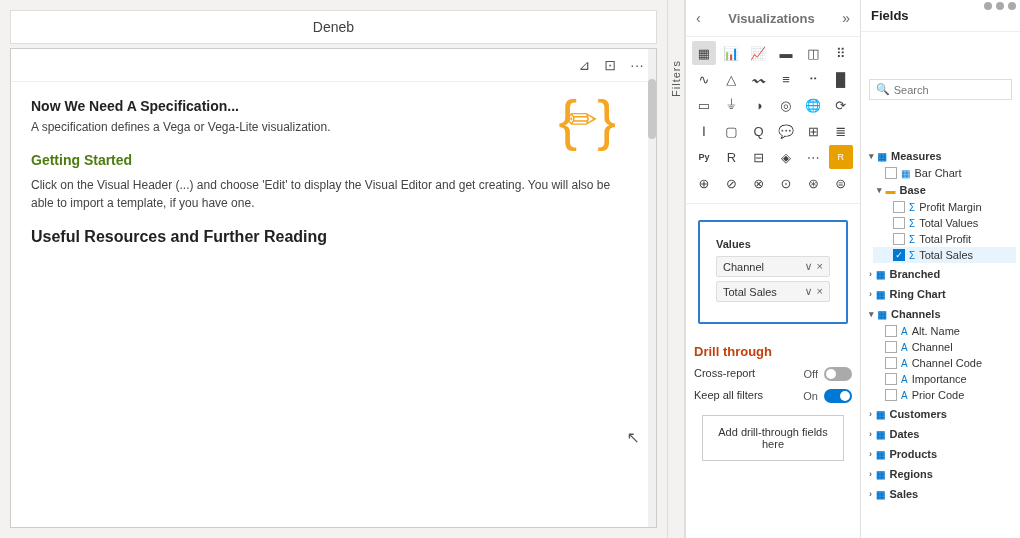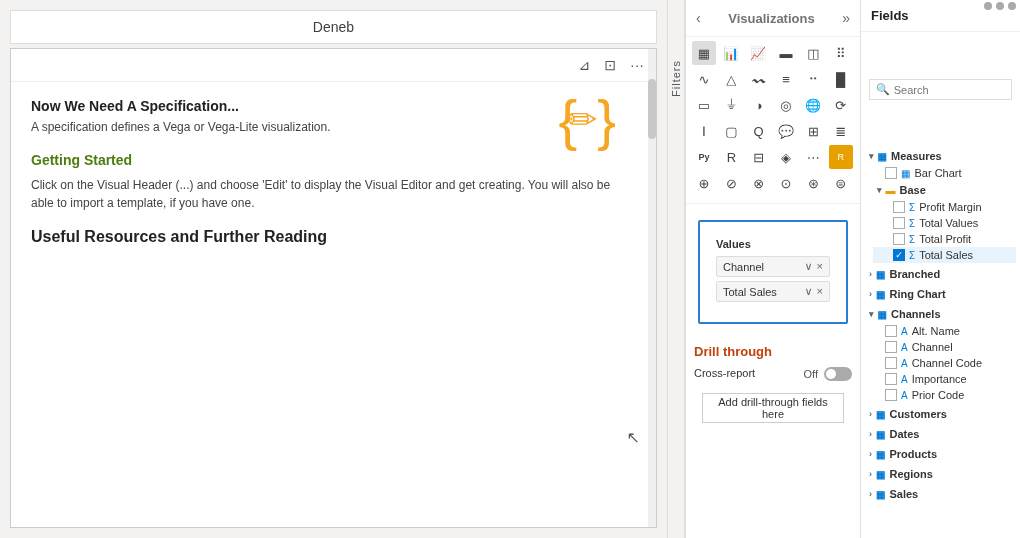--- a/index.html
+++ b/index.html
@@ -258,21 +258,21 @@
       top: 2px;
       left: 2px;
       transition: left 0.2s;
     }
 
     .toggle-track.on .toggle-thumb { left: 16px; }
 
     .drill-btn {
       width: calc(100% - 16px);
       margin: 4px 8px;
-      padding: 2px 8px;
+      padding: 10px 8px;
       background: #fff;
       border: 1px solid #ccc;
       font-size: 11px;
       color: #333;
       cursor: pointer;
       text-align: center;
     }
 
     
     .fields-panel {
@@ -547,20 +547,29 @@
     <div class="drill-row">
       <span>Cross-report</span>
       <div class="toggle-container">
         <span class="toggle-label">Off</span>
         <div class="toggle-track">
           <div class="toggle-thumb"></div>
         </div>
       </div>
     </div>
 
+    <div class="drill-row">
+      <span>Keep all filters</span>
+      <div class="toggle-container">
+        <span class="toggle-label">On</span>
+        <div class="toggle-track on">
+          <div class="toggle-thumb"></div>
+        </div>
+      </div>
+    </div>
 
     <button class="drill-btn">Add drill-through fields here</button>
   </div>
 </div>
 
 <div class="fields-panel">
   <div class="fields-header">Fields</div>
 
   <div class="search-box">
     <span style="font-size:11px; color:#888;">🔍</span>

